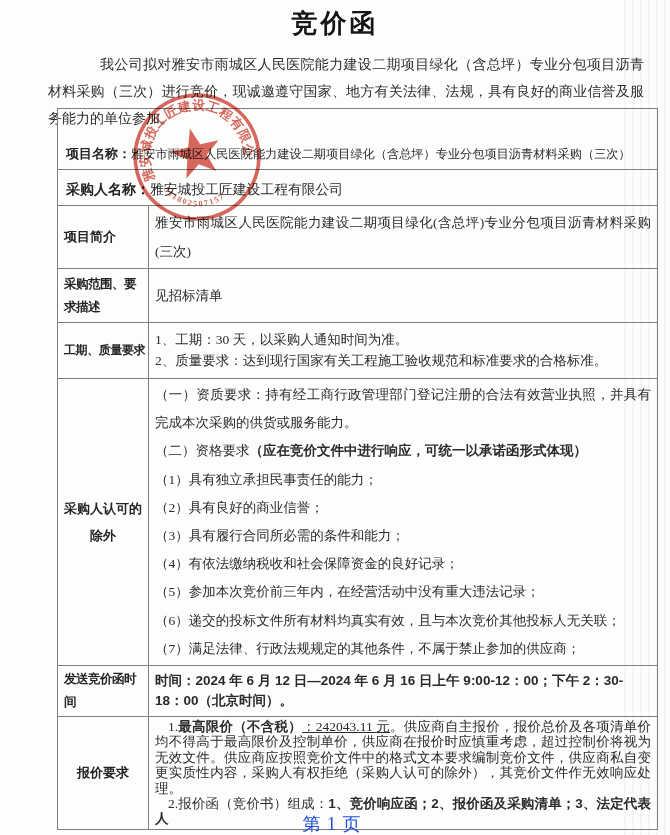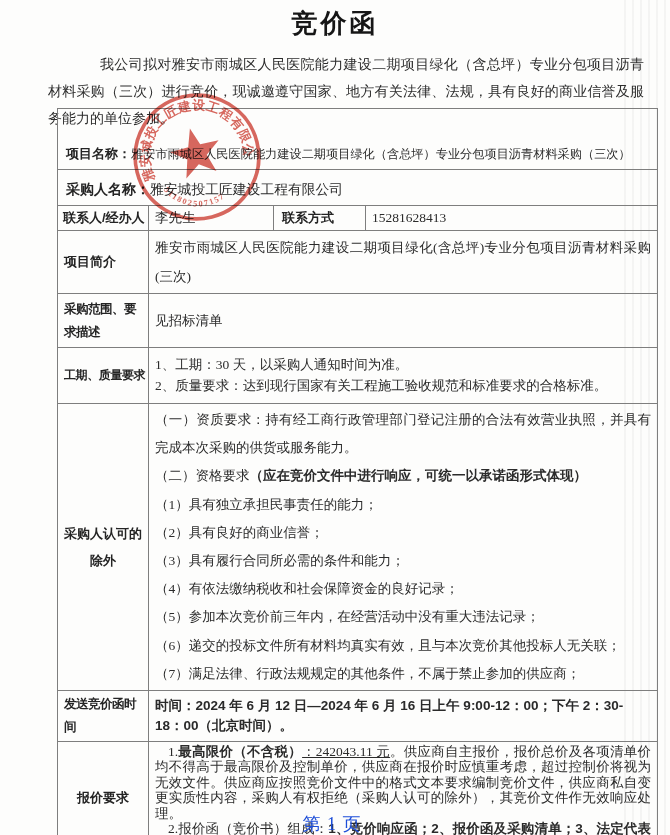--- a/index.html
+++ b/index.html
@@ -85,26 +85,20 @@
       <col style="width:92px">
       <col style="width:292px">
   </colgroup>
   <tbody>
       <tr class="row-h1">
     <td class="fullrow" colspan="4"><span class="lbl">项目名称：</span><span>雅安市雨城区人民医院能力建设二期项目绿化（含总坪）专业分包项目沥青材料采购（三次）</span></td>
   </tr>
   <tr class="row-h2">
     <td class="fullrow" colspan="4"><span class="lbl" style="font-size:14px">采购人名称：</span><span style="font-size:13.8px">雅安城投工匠建设工程有限公司</span></td>
   </tr>
-  <tr class="row-h3">
-    <td class="lbl-cell" style="white-space:nowrap;padding-left:5px">联系人/经办人</td>
-    <td class="contact-name">李先生</td>
-    <td class="lbl-cell" style="padding-left:8px">联系方式</td>
-    <td class="contact-phone">15281628413</td>
-  </tr>
   <tr class="row-h4">
     <td class="lbl-cell" style="padding-left:6px">项目简介</td>
     <td class="cell-brief" colspan="3">雅安市雨城区人民医院能力建设二期项目绿化(含总坪)专业分包项目沥青材料采购(三次)</td>
   </tr>
   <tr class="row-h5">
     <td class="lbl-cell lbl-wrap scope-lbl">采购范围、要求描述</td>
     <td class="cell-scope" colspan="3">见招标清单</td>
   </tr>
   <tr class="row-h6">
     <td class="lbl-cell lbl-sm">工期、质量要求</td>

